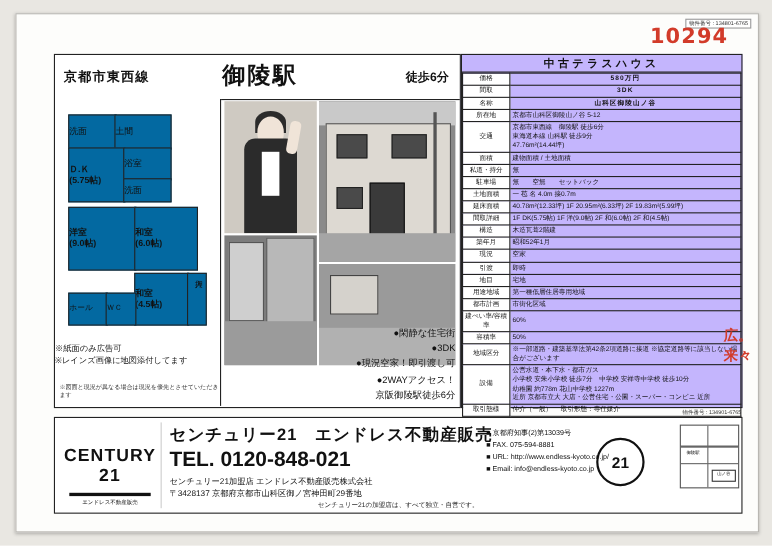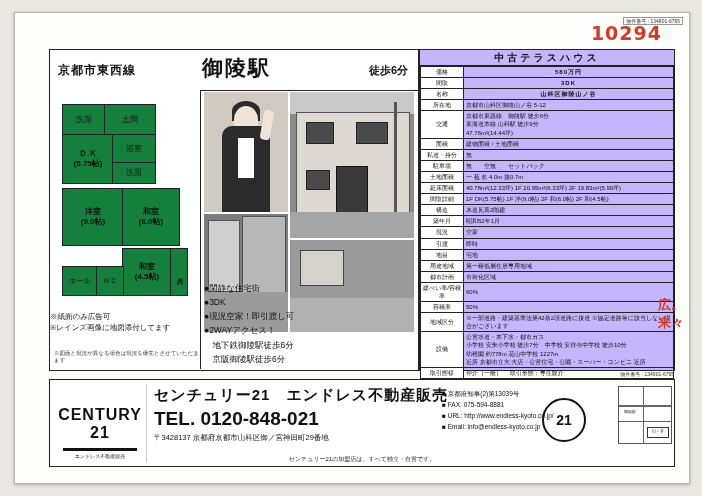--- a/index.html
+++ b/index.html
@@ -46,23 +46,23 @@
   .line-name{position:absolute;left:8px;top:12px;font-size:12px;font-weight:bold;letter-spacing:1px;}
   .station{position:absolute;left:152px;top:4px;font-size:21px;font-weight:bold;letter-spacing:2px;}
   .walk{position:absolute;right:10px;top:13px;font-size:11px;font-weight:bold;}
 
   
   .plan{
     position:absolute;left:0;top:40px;width:150px;height:279px;
     background:#fff;border-right:1px solid #222;
   }
   .room{
-    position:absolute;border:1px solid #222;background:#15803d;
+    position:absolute;border:1px solid #222;background:#0369a1;
     font-size:8px;text-align:center;line-height:1.25;
-    display:flex;align-items:center;justify-content:center;flex-direction:column;
+    display:flex;align-items:flex-start;justify-content:center;flex-direction:column;
   }
   .r-senmen{left:12px;top:14px;width:42px;height:30px;}
   .r-doma{left:54px;top:14px;width:50px;height:30px;}
   .r-bath{left:62px;top:44px;width:42px;height:28px;}
   .r-dk{left:12px;top:44px;width:50px;height:48px;font-weight:bold;}
   .r-senmen2{left:62px;top:72px;width:42px;height:20px;}
   .r-youshitsu{left:12px;top:98px;width:60px;height:56px;font-weight:bold;}
   .r-washitsu6{left:72px;top:98px;width:56px;height:56px;font-weight:bold;}
   .r-washitsu45{left:72px;top:158px;width:48px;height:46px;font-weight:bold;}
   .r-oshiire{left:120px;top:158px;width:16px;height:46px;font-size:7px;writing-mode:vertical-rl;}
@@ -82,21 +82,21 @@
   .ph{
     position:absolute;background:#6e6e6e;overflow:hidden;
   }
   .ph-person{left:4px;top:2px;width:84px;height:120px;background:#cfcac2;}
   .ph-house{left:90px;top:2px;width:124px;height:146px;background:#8a8a8a;}
   .ph-street{left:4px;top:124px;width:84px;height:118px;background:#7c7c7c;}
   .ph-right{left:90px;top:150px;width:124px;height:92px;background:#9a9a9a;}
   .bullets{
     position:absolute;left:4px;bottom:2px;width:210px;font-size:8.5px;line-height:1.55;
   }
-  .bullets div{margin:0 0 1px 0;}
+  .bullets div{margin:0 0 1px 0;text-align:right;}
 
   
   .person-body{position:absolute;left:18px;top:34px;width:48px;height:86px;background:#2b2b2b;border-radius:10px 10px 0 0;}
   .person-head{position:absolute;left:30px;top:14px;width:24px;height:28px;background:#f0e4d8;border-radius:50% 50% 45% 45%;}
   .person-hair{position:absolute;left:28px;top:9px;width:28px;height:20px;background:#2b2b2b;border-radius:50% 50% 0 0;}
   .person-shirt{position:absolute;left:34px;top:46px;width:16px;height:40px;background:#fff;}
   .person-arm{position:absolute;left:58px;top:18px;width:10px;height:30px;background:#f0e4d8;transform:rotate(10deg);border-radius:4px;}
 
   
   .hs-sky{position:absolute;left:0;top:0;right:0;height:22px;background:#c9c9c9;}
@@ -251,21 +251,20 @@
       <div class="ph ph-right">
         <div class="rt-unit"></div>
         <div class="rt-wall"></div>
       </div>
 
       <div class="bullets">
         <div>●閑静な住宅街</div>
         <div>●3DK</div>
         <div>●現況空家！即引渡し可</div>
         <div>●2WAYアクセス！</div>
-        <div>　地下鉄御陵駅徒歩6分</div>
         <div>　京阪御陵駅徒歩6分</div>
       </div>
     </div>
   </div>
 
   <div class="right">
     <div class="rtitle">中古テラスハウス</div>
     <table class="spec">
       <tbody>
           <tr>
@@ -387,20 +386,21 @@
 
     <div class="c21">
       <div class="c21-logo">CENTURY 21</div>
       <div class="c21-bar"></div>
       <div class="c21-sub">エンドレス不動産販売</div>
     </div>
 
     <div class="shopname">センチュリー21　エンドレス不動産販売</div>
     <div class="tel">TEL. 0120-848-021</div>
     <div class="corp">
+      <div>センチュリー21加盟店 エンドレス不動産販売株式会社</div>
       <div>〒3428137 京都府京都市山科区御ノ宮神田町29番地</div>
     </div>
 
     <div class="contact">
       <div>■ 京都府知事(2)第13039号</div>
       <div>■ FAX. 075-594-8881</div>
       <div>■ URL: http://www.endless-kyoto.co.jp/</div>
       <div>■ Email: info@endless-kyoto.co.jp</div>
     </div>
 

